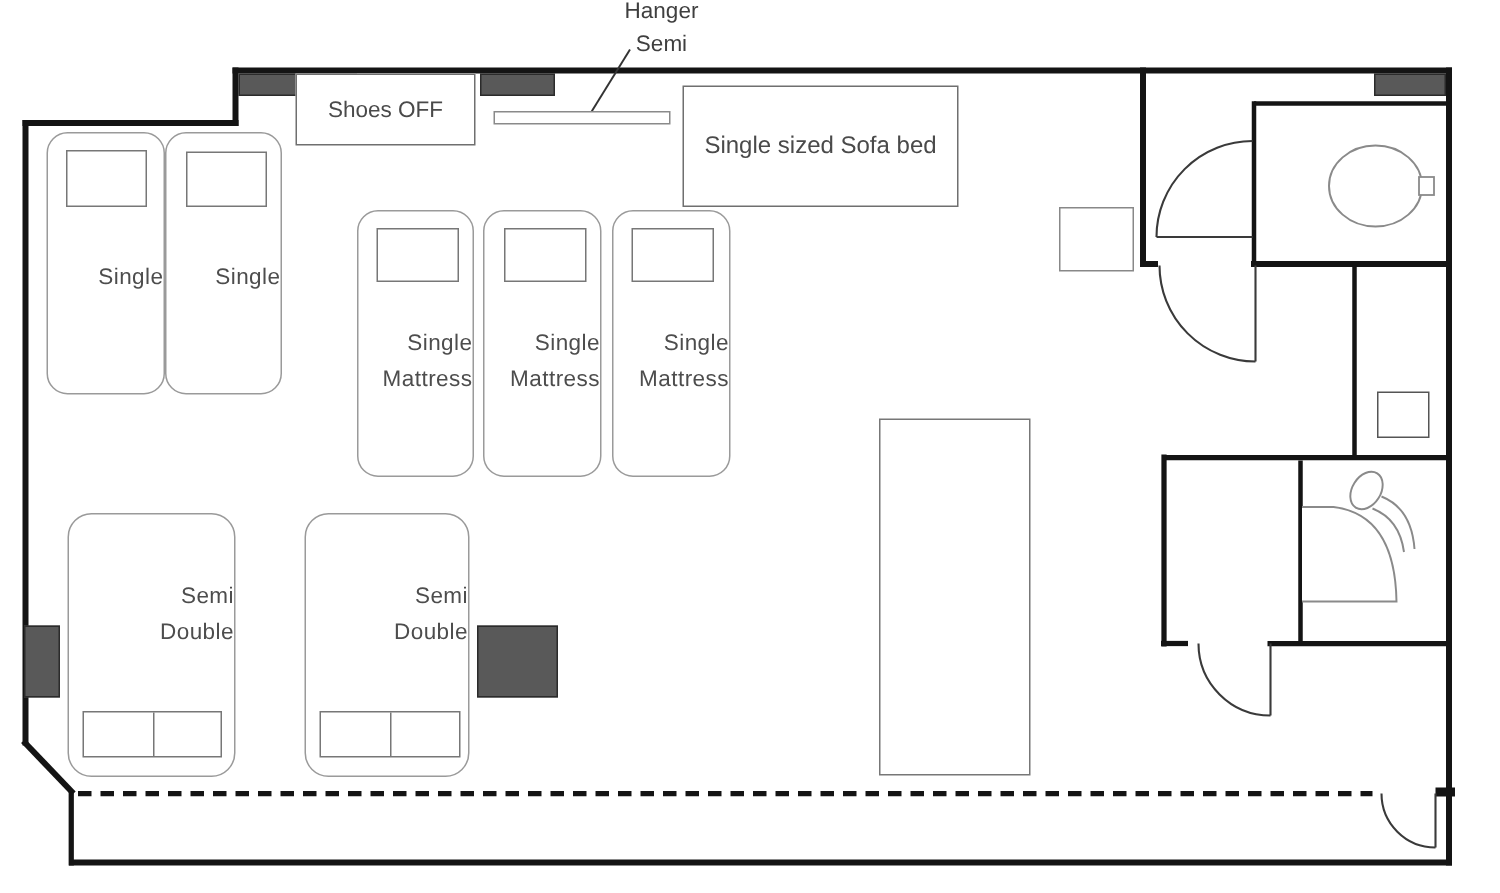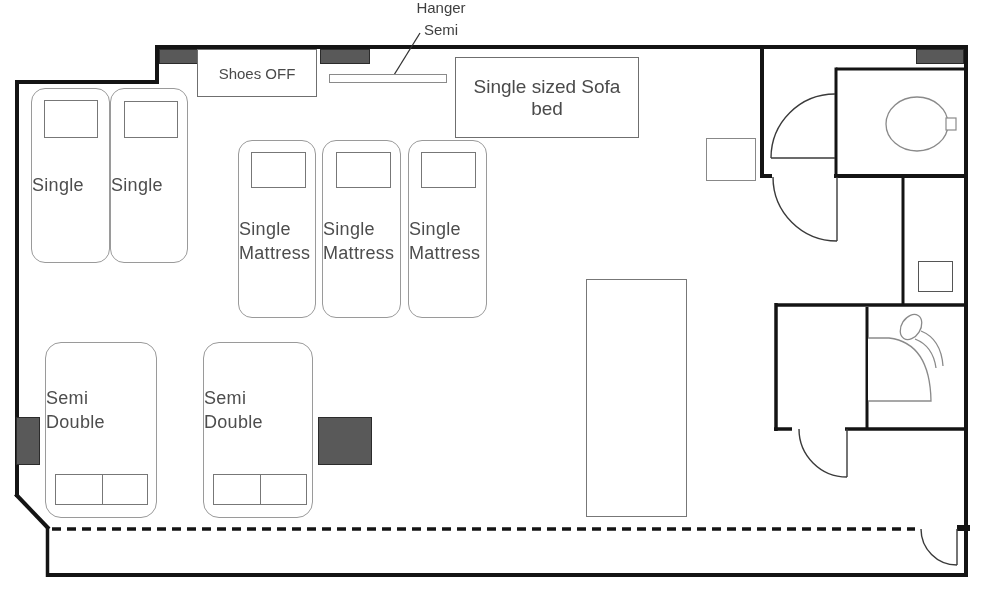--- a/index.html
+++ b/index.html
@@ -10,22 +10,22 @@
   .plan svg{position:absolute;left:0;top:0;}
   .bed{
     position:absolute;box-sizing:border-box;
     border:1.5px solid #9a9a9a;border-radius:14px;background:#ffffff;
   }
   .bed .pillow{
     position:absolute;box-sizing:border-box;
     border:1.4px solid #777;background:#ffffff;
   }
   .bed-label{
-    position:absolute;left:0;right:0;text-align:left;
-    font-size:18px;line-height:24px;color:#4d4d4d;letter-spacing:.3px;
+    position:absolute;left:0;right:0;text-align:right;
+    font-size:15px;line-height:24px;color:#4d4d4d;letter-spacing:.3px;
   }
   .dark{position:absolute;background:#595959;border:1px solid #2b2b2b;box-sizing:border-box;}
   .whitebox{
     position:absolute;box-sizing:border-box;background:#ffffff;border:1.5px solid #6f6f6f;
     display:flex;align-items:center;justify-content:center;text-align:center;color:#4a4a4a;
   }
   .thinbox{position:absolute;box-sizing:border-box;background:#ffffff;border:1.4px solid #8a8a8a;}
   .pillow-pair{position:absolute;box-sizing:border-box;border:1.4px solid #777;background:#fff;}
   .pillow-pair .split{position:absolute;left:50%;top:0;bottom:0;width:0;border-left:1.4px solid #777;}
   .hanger-label{
@@ -92,21 +92,21 @@
   <div class="whitebox" style="left:197px;top:49px;width:120px;height:48px;font-size:15px">
     <span>Shoes OFF</span>
   </div>
 
   <div class="thinbox" style="left:329px;top:74px;width:118px;height:9px"></div>
   <div class="hanger-label" style="left:403px;top:-3px;width:76px">
     <div>Hanger</div>
     <div>Semi</div>
   </div>
 
-  <div class="whitebox" style="left:455px;top:57px;width:184px;height:81px;font-size:19px">
+  <div class="whitebox" style="left:455px;top:57px;width:184px;height:81px;font-size:16px">
     <span>Single sized Sofa bed</span>
   </div>
 
   <div class="bed" style="left:31px;top:88px;width:79px;height:175px">
     <div class="pillow" style="left:12px;top:11px;width:54px;height:38px"></div>
     <div class="bed-label" style="top:84px">Single</div>
   </div>
   <div class="bed" style="left:110px;top:88px;width:78px;height:175px">
     <div class="pillow" style="left:13px;top:12px;width:54px;height:37px"></div>
     <div class="bed-label" style="top:84px">Single</div>

